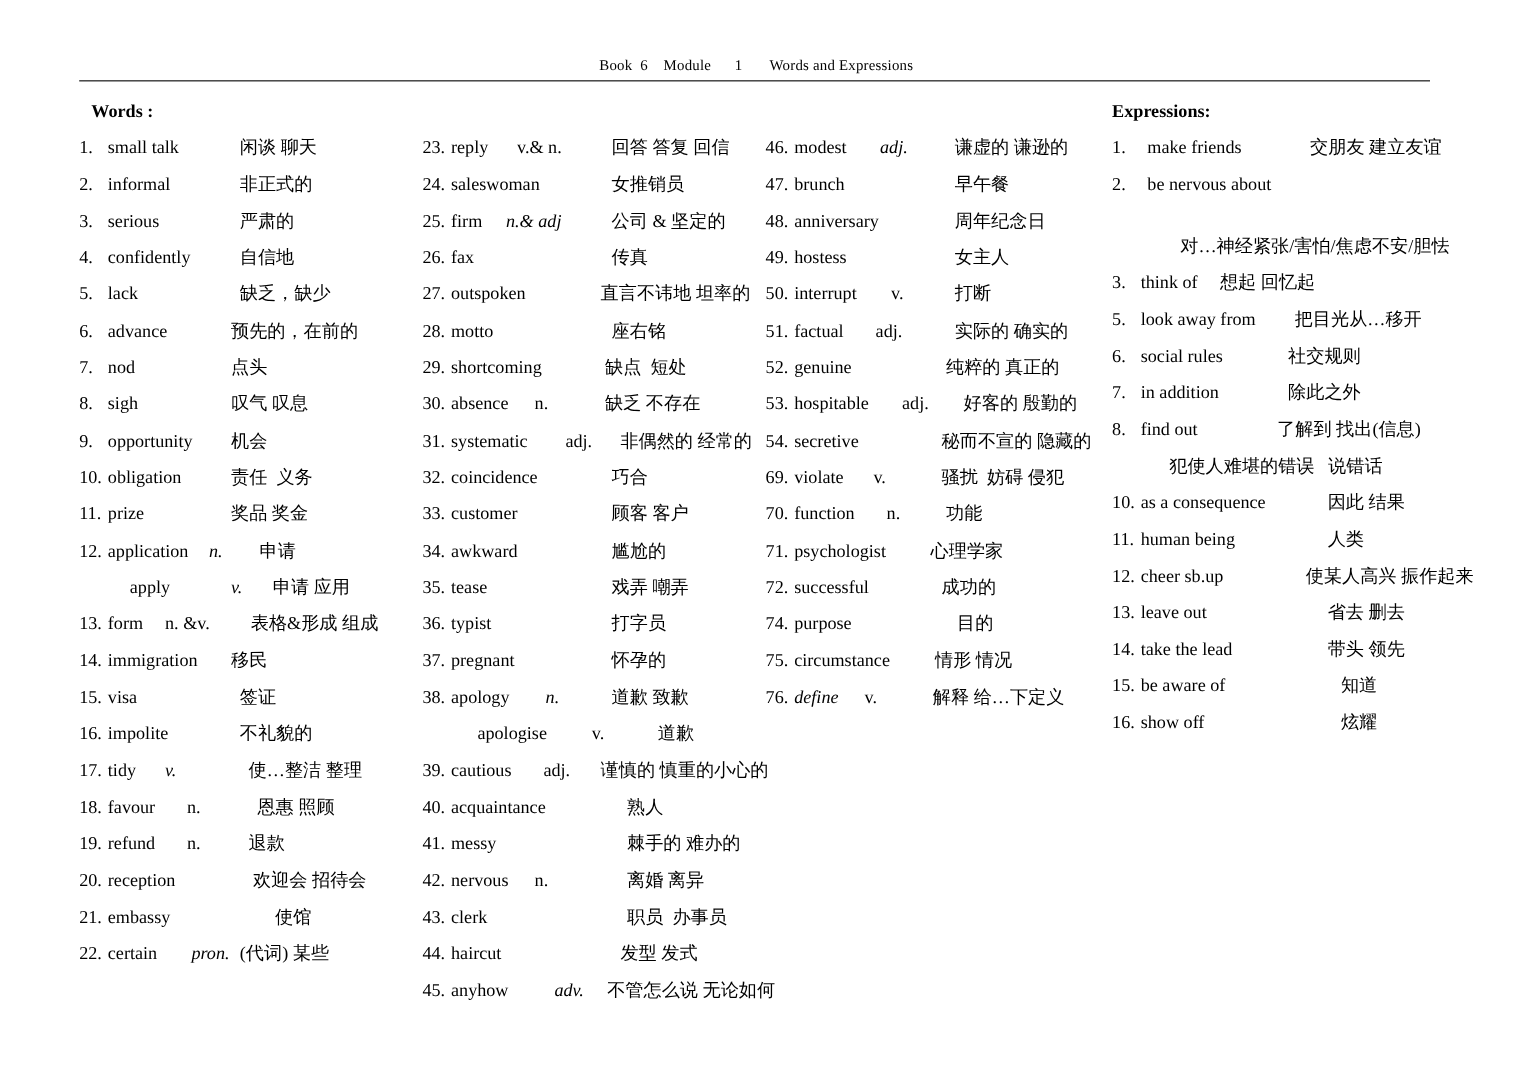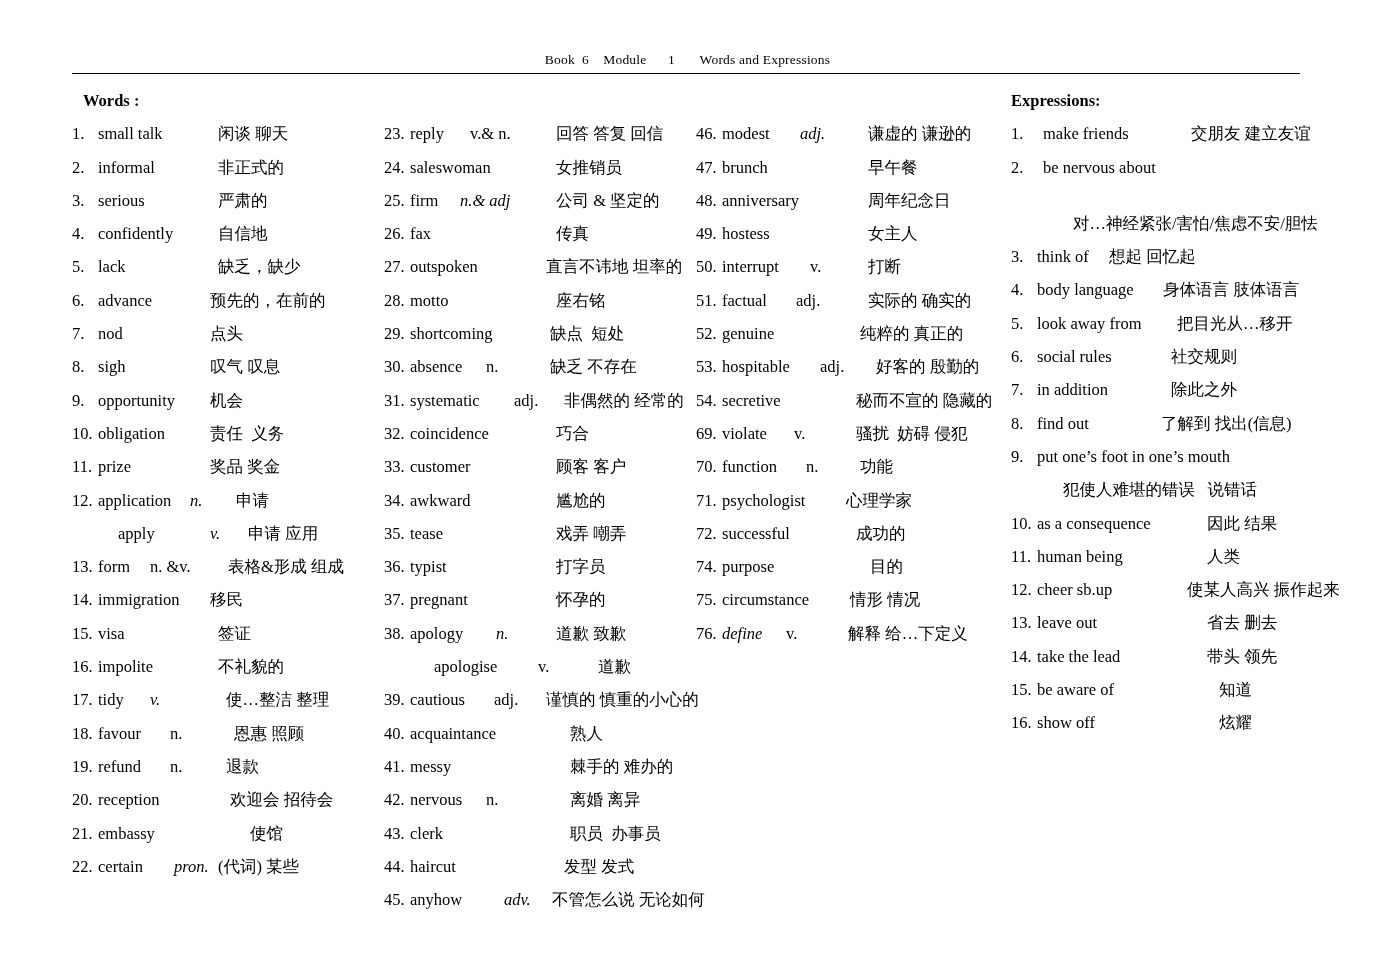--- a/index.html
+++ b/index.html
@@ -197,26 +197,24 @@
         </div>
     </div>
 
     <div class="col col-4">
       <div class="col-title">Expressions:</div>
       <div>
           <div class="row"><span class="num" style="width: 32px;">1.</span><span class="term" style="width: 136px;">make friends</span><span class="gloss" style="margin-left: 12px;">交朋友 建立友谊</span></div>
           <div class="row"><span class="num" style="width: 32px;">2.</span><span class="term" style="width: 136px;">be nervous about</span></div>
           <div class="row cont" style="padding-left: 30px; margin-top: 23px;"><span class="num" style="width: 32px;"></span><span class="gloss" style="margin-left: 0px;">对…神经紧张/害怕/焦虑不安/胆怯</span></div>
           <div class="row"><span class="num" style="width: 26px;">3.</span><span class="term" style="width: 70px;">think of</span><span class="gloss" style="margin-left: 2px;">想起 回忆起</span></div>
-          <div class="row"><span class="num" style="width: 26px;">4.</span><span class="term" style="width: 124px;">body language</span><span class="gloss" style="margin-left: 2px;">身体语言 肢体语言</span></div>
           <div class="row"><span class="num" style="width: 26px;">5.</span><span class="term" style="width: 130px;">look away from</span><span class="gloss" style="margin-left: 10px;">把目光从…移开</span></div>
           <div class="row"><span class="num" style="width: 26px;">6.</span><span class="term" style="width: 112px;">social rules</span><span class="gloss" style="margin-left: 22px;">社交规则</span></div>
           <div class="row"><span class="num" style="width: 26px;">7.</span><span class="term" style="width: 112px;">in addition</span><span class="gloss" style="margin-left: 22px;">除此之外</span></div>
           <div class="row"><span class="num" style="width: 26px;">8.</span><span class="term" style="width: 112px;">find out</span><span class="gloss" style="margin-left: 12px;">了解到 找出(信息)</span></div>
-          <div class="row"><span class="num" style="width: 26px;">9.</span><span class="term" style="width: 240px;">put one’s foot in one’s mouth</span></div>
           <div class="row cont" style="padding-left: 26px;"><span class="num" style="width: 26px;"></span><span class="gloss" style="margin-left: 0px;">犯使人难堪的错误   说错话</span></div>
           <div class="row"><span class="num" style="width: 26px;">10.</span><span class="term" style="width: 160px;">as a consequence</span><span class="gloss" style="margin-left: 10px;">因此 结果</span></div>
           <div class="row"><span class="num" style="width: 26px;">11.</span><span class="term" style="width: 160px;">human being</span><span class="gloss" style="margin-left: 10px;">人类</span></div>
           <div class="row"><span class="num" style="width: 26px;">12.</span><span class="term" style="width: 140px;">cheer sb.up</span><span class="gloss" style="margin-left: 10px;">使某人高兴 振作起来</span></div>
           <div class="row"><span class="num" style="width: 26px;">13.</span><span class="term" style="width: 160px;">leave out</span><span class="gloss" style="margin-left: 10px;">省去 删去</span></div>
           <div class="row"><span class="num" style="width: 26px;">14.</span><span class="term" style="width: 160px;">take the lead</span><span class="gloss" style="margin-left: 10px;">带头 领先</span></div>
           <div class="row"><span class="num" style="width: 26px;">15.</span><span class="term" style="width: 160px;">be aware of</span><span class="gloss" style="margin-left: 22px;">知道</span></div>
           <div class="row"><span class="num" style="width: 26px;">16.</span><span class="term" style="width: 160px;">show off</span><span class="gloss" style="margin-left: 22px;">炫耀</span></div>
         </div>
     </div>

